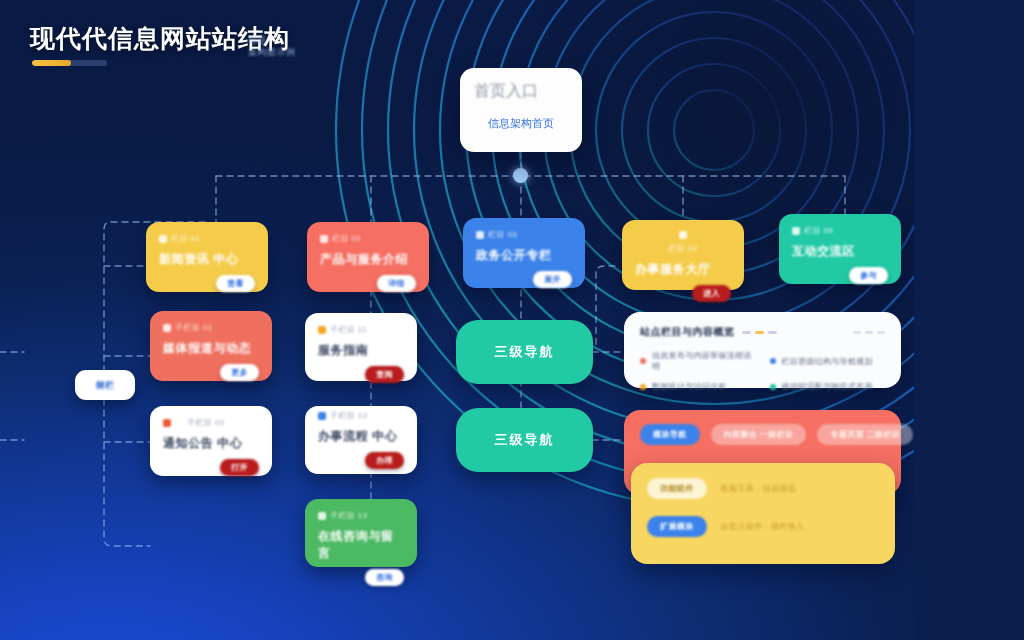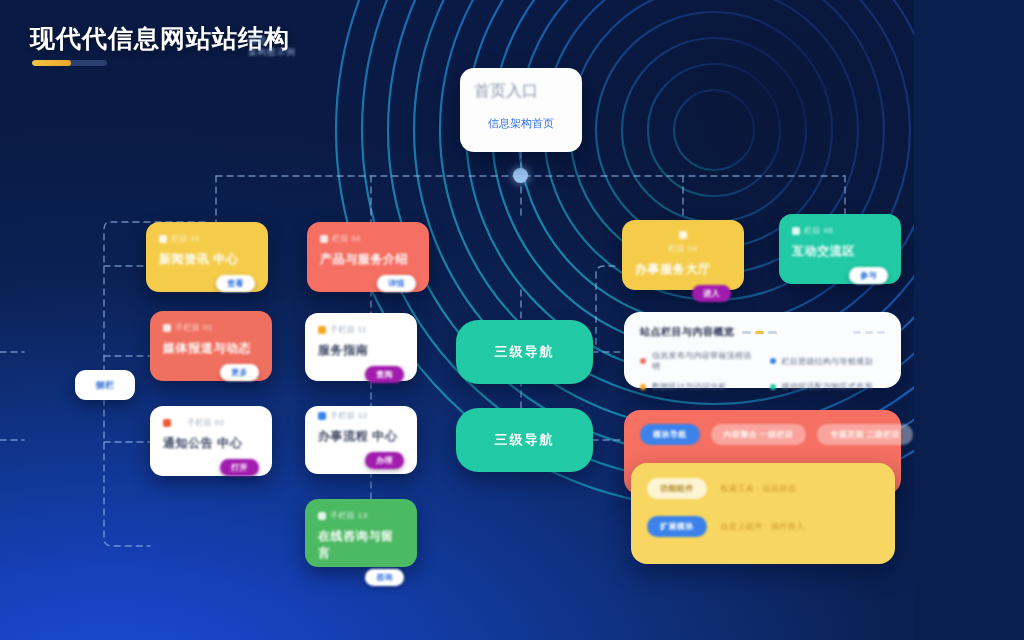--- a/index.html
+++ b/index.html
@@ -46,21 +46,21 @@
   }
   .card .eyebrow{display:flex;align-items:center;gap:4px;font-size:8px;letter-spacing:.4px;filter:blur(.85px);}
   .card .eyebrow .ico{width:8px;height:8px;border-radius:2px;flex:none;}
   .card .ttl{font-size:12px;font-weight:bold;letter-spacing:.6px;filter:blur(1.05px);margin-top:7px;}
   .card .pill{
     align-self:flex-end;margin-top:7px;border-radius:9px;padding:3px 11px;
     font-size:8px;font-weight:bold;letter-spacing:.4px;filter:blur(.85px);
     box-shadow:0 2px 5px rgba(3,12,38,.28);
   }
   .pill-white{background:#ffffff;color:#2f6fe0;}
-  .pill-blue{background:#a21caf;color:#ffffff;}
+  .pill-blue{background:#b91c1c;color:#ffffff;}
   
   .root{width:122px;height:84px;background:#fdfdfd;border-radius:14px;
     box-shadow:0 10px 22px rgba(3,12,38,.5);padding:13px 14px;box-sizing:border-box;}
   .root .eyebrow{color:#8b94a8;}
   .root .ico-dot{width:10px;height:10px;border-radius:50%;background:#ef5b34;flex:none;}
   .root .ttl{color:#2f6fe0;font-size:11px;margin-top:14px;text-align:center;}
   
   .tealnode{
     display:flex;align-items:center;justify-content:center;
     background:#21c9a4;border-radius:22px;color:#fff;font-size:13px;font-weight:bold;
@@ -203,20 +203,28 @@
 
   <div class="node card" style="left:307px;top:222px;width:122px;height:70px;background:#f56f62;color:#fff;">
     <div class="eyebrow" style="color:rgba(255,255,255,.8);">
       <span class="ico" style="background:rgba(255,255,255,.85);"></span>
       <span>栏目 02</span>
     </div>
     <div class="ttl">产品与服务介绍</div>
     <div class="pill pill-white">详情</div>
   </div>
 
+  <div class="node card" style="left:463px;top:218px;width:122px;height:70px;background:#3b82ea;color:#fff;">
+    <div class="eyebrow" style="color:rgba(255,255,255,.85);">
+      <span class="ico" style="background:rgba(255,255,255,.85);"></span>
+      <span>栏目 03</span>
+    </div>
+    <div class="ttl">政务公开专栏</div>
+    <div class="pill pill-white">展开</div>
+  </div>
 
   <div class="node card" style="left:622px;top:220px;width:122px;height:70px;background:#f5cc4a;color:#fff;">
     <div class="eyebrow" style="color:rgba(255,255,255,.8);flex-direction:column;">
       <span class="ico" style="background:rgba(255,255,255,.85);"></span>
       <span>栏目 04</span>
     </div>
     <div class="ttl">办事服务大厅</div>
     <div class="pill pill-blue">进入</div>
   </div>
 

